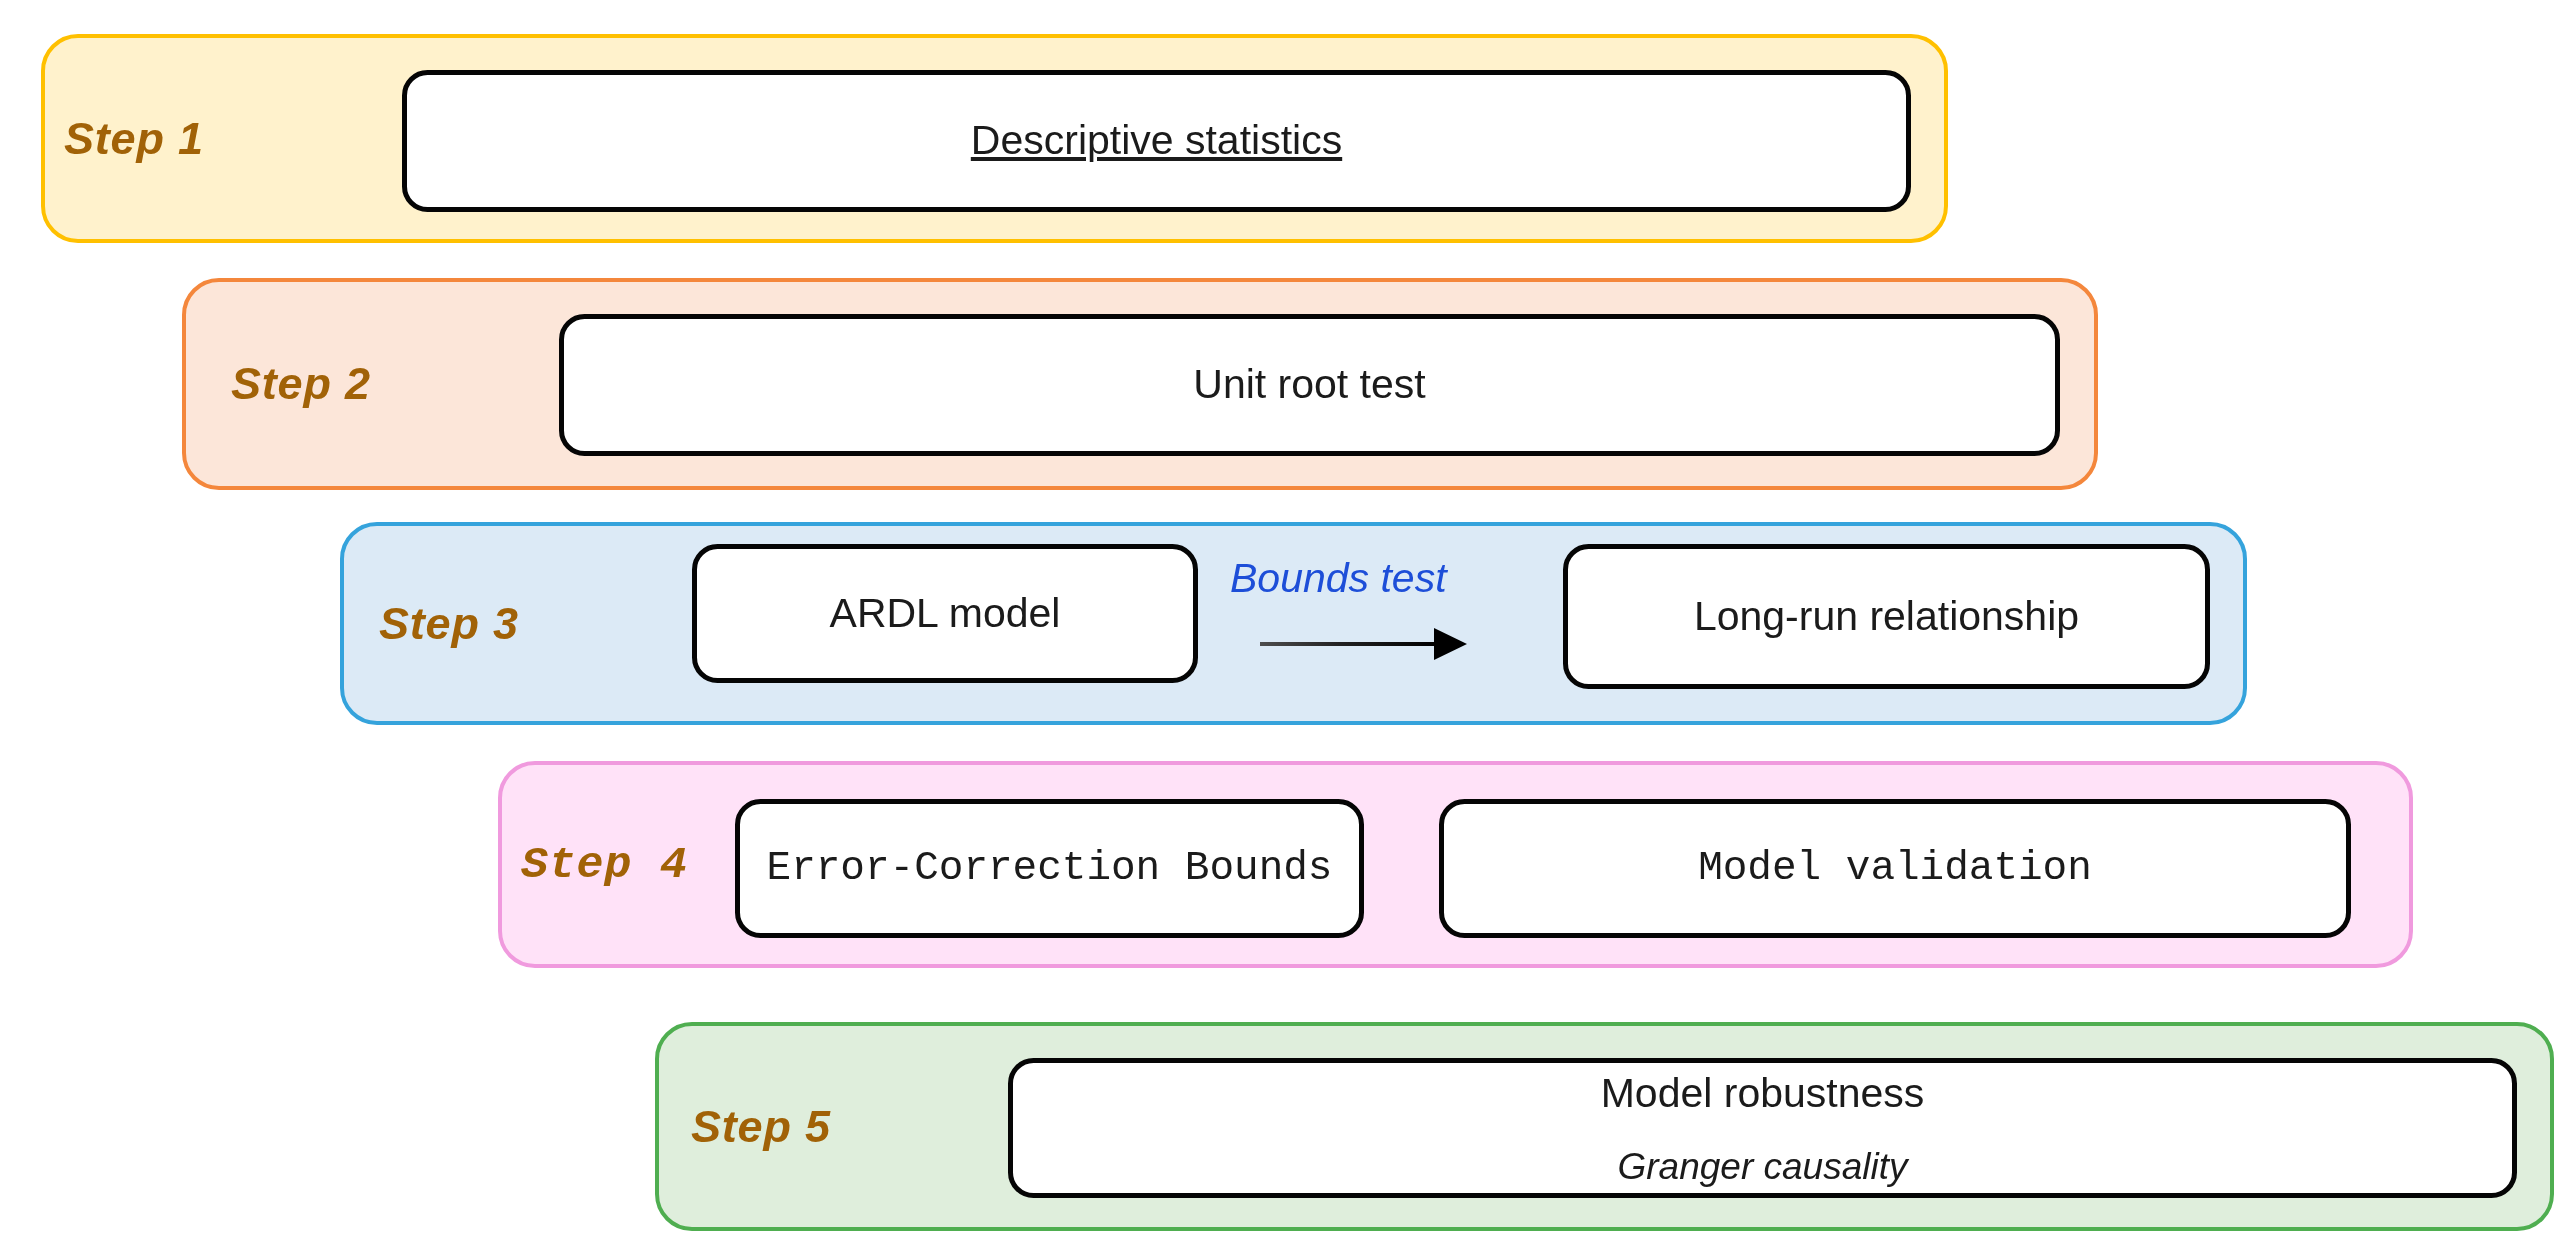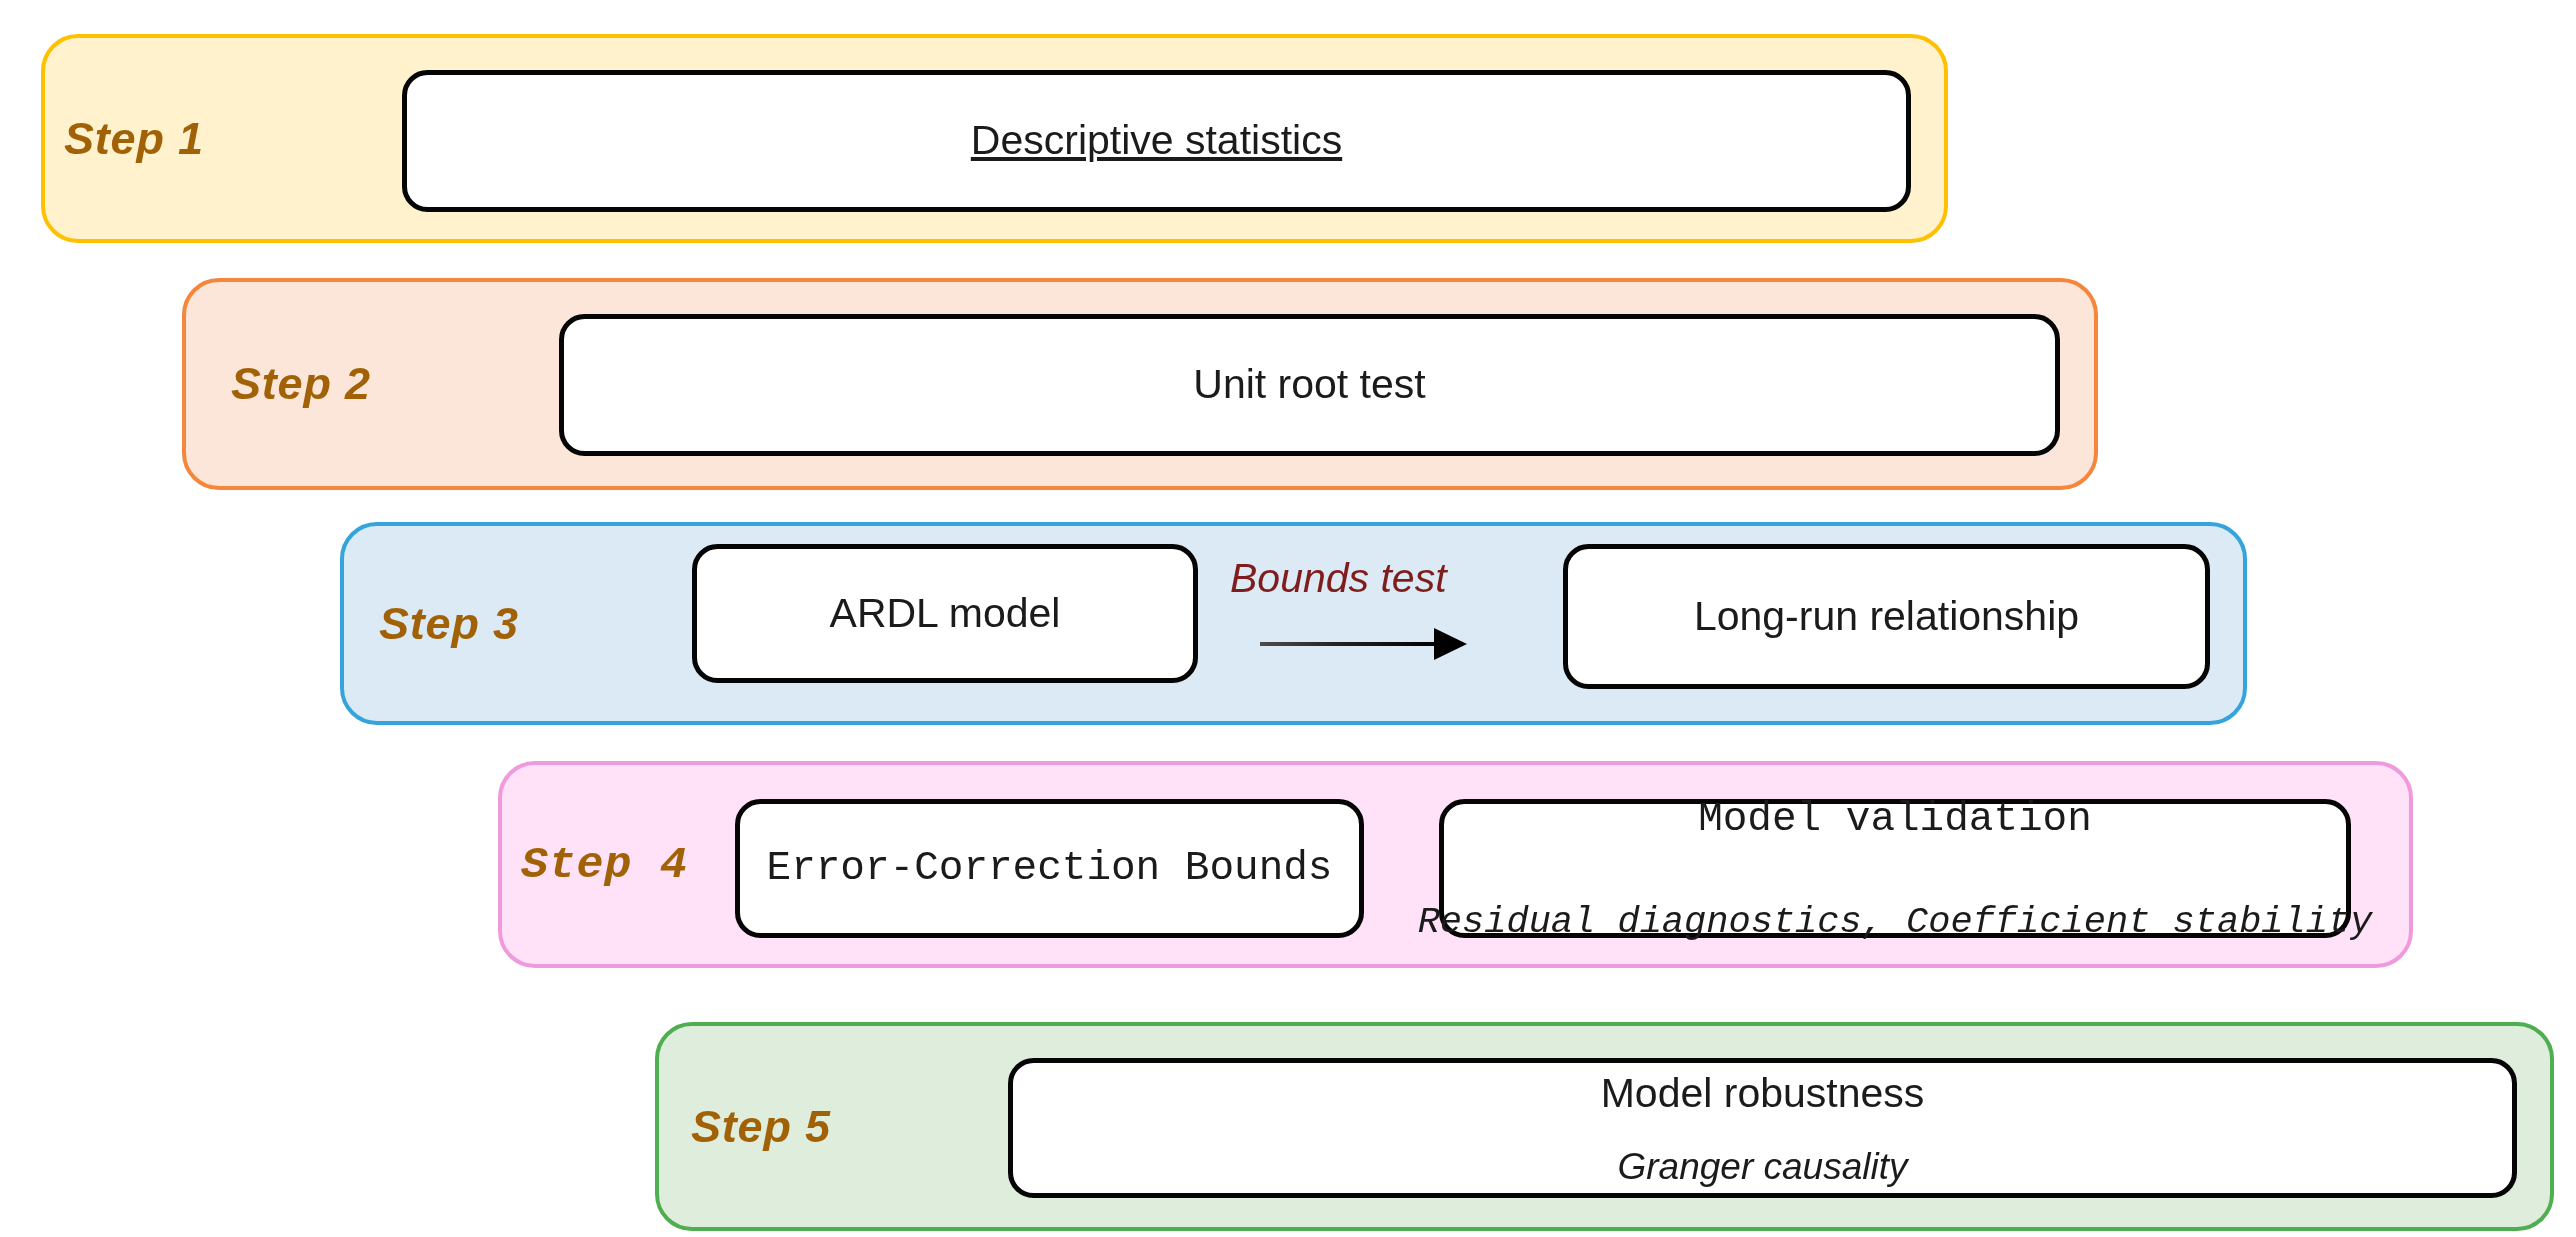--- a/index.html
+++ b/index.html
@@ -52,21 +52,21 @@
     font-style: italic;
     color: #1b1b1b;
     white-space: nowrap;
   }
   .gap-sm { margin-top: 11px; }
   .gap-lg { margin-top: 27px; }
   .arrow-label {
     position: absolute;
     font-size: 41px;
     font-style: italic;
-    color: #7f1d1d;
+    color: #1d4ed8;
     white-space: nowrap;
   }
   .arrow-line {
     position: absolute;
     height: 4px;
     background: linear-gradient(90deg, #4d4d4d 0%, #222222 45%, #000000 100%);
   }
   .arrow-head {
     position: absolute;
     width: 0;
@@ -138,21 +138,20 @@
     </div>
   </section>
 
   <section class="band band4" style="background-color: rgb(255, 226, 248); border-color: rgb(240, 154, 222); font-family: Liberation Mono, monospace;">
     <span class="step-label">Step 4</span>
     <div class="wbox ecm">
       <div class="box-title">Error-Correction Bounds</div>
     </div>
     <div class="wbox validation">
       <div class="box-title">Model validation</div>
-      <div class="box-sub gap-sm">Residual diagnostics, Coefficient stability</div>
     </div>
   </section>
 
   <section class="band band5" style="background-color: rgb(223, 238, 220); border-color: rgb(79, 174, 80);">
     <span class="step-label">Step 5</span>
     <div class="wbox">
       <div class="box-title">Model robustness</div>
       <div class="box-sub gap-lg">Granger causality</div>
     </div>
   </section>

